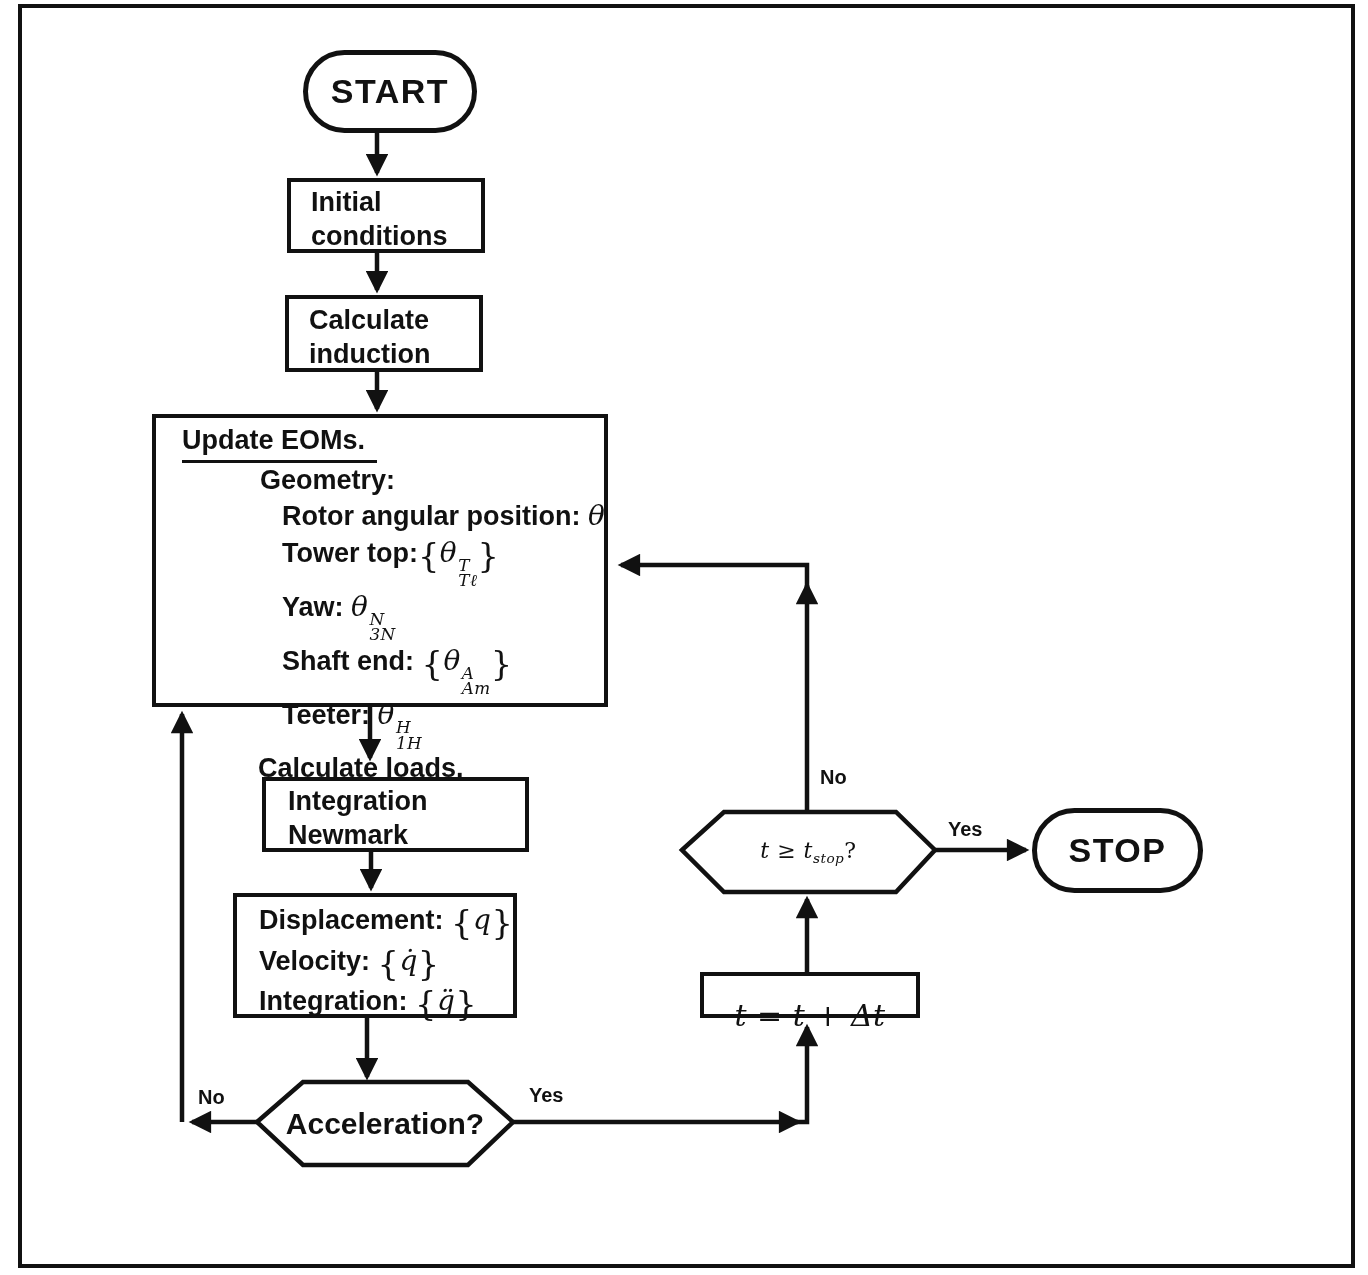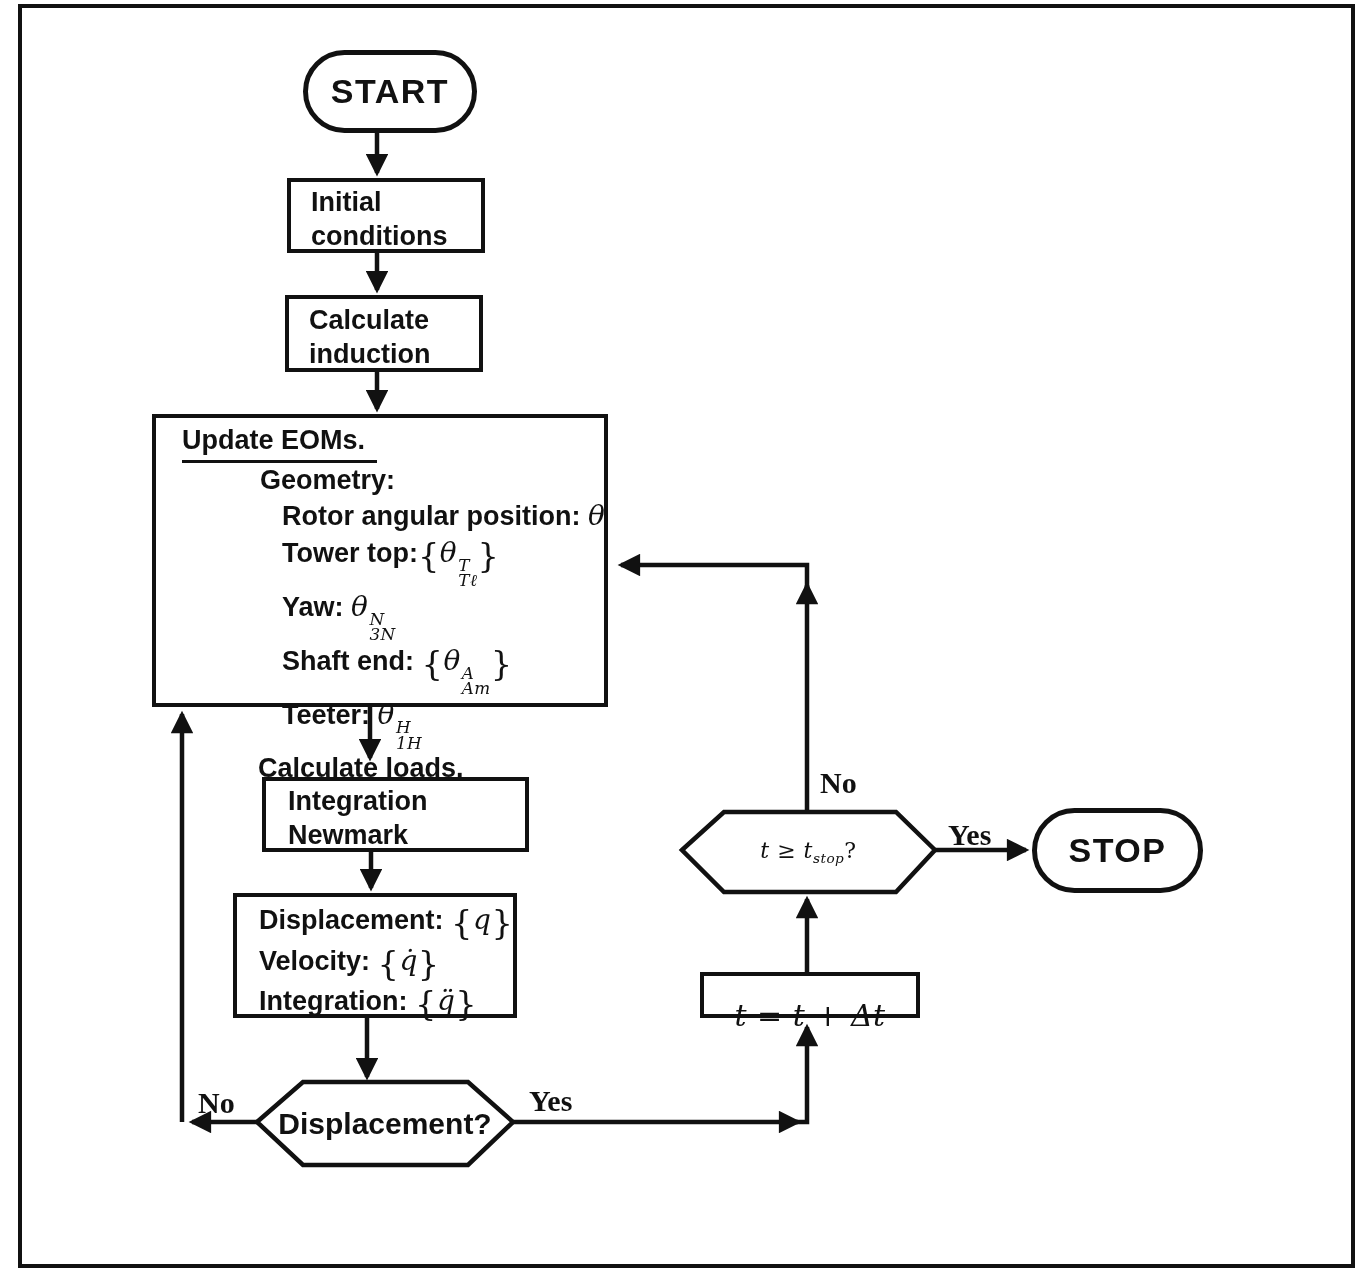--- a/index.html
+++ b/index.html
@@ -27,21 +27,21 @@
   .math { font-family:"DejaVu Serif", serif; font-weight:400; font-size:28px; letter-spacing:0.5px; }
   .mi { font-style:italic; }
   .brace { font-size:1.2em; vertical-align:-0.14em; }
   .stack { display:inline-flex; flex-direction:column; align-items:flex-start;
            font-size:0.60em; line-height:0.92; vertical-align:-0.55em;
            font-style:italic; margin-left:1px; }
   sub.small { font-size:0.62em; font-style:italic; }
 
   .hexlabel { position:absolute; z-index:2; display:flex; align-items:center;
               justify-content:center; font-weight:700; font-size:30px; }
-  .edgelabel { position:absolute; z-index:2; font-weight:700; font-size:30px; white-space:nowrap;font-family:Liberation Serif, serif; }
+  .edgelabel { position:absolute; z-index:2; font-weight:700; font-size:20px; white-space:nowrap; }
 </style>
 </head>
 <body>
 
 <div class="page">
   <div class="frame"></div>
 
   <svg class="flow" width="1368" height="1275" viewBox="0 0 1368 1275">
     <defs>
       <marker id="ah" viewBox="0 0 10 10" refX="8.5" refY="5" markerWidth="6.5" markerHeight="5" orient="auto">
@@ -127,21 +127,21 @@
       <span>Displacement: </span><span class="math"><span class="brace">{</span><span class="mi">q</span><span class="brace">}</span></span>
     </div>
     <div class="line" style="line-height:38px;">
       <span>Velocity: </span><span class="math"><span class="brace">{</span><span class="mi">q̇</span><span class="brace">}</span></span>
     </div>
     <div class="line" style="line-height:38px;">
       <span>Integration: </span><span class="math"><span class="brace">{</span><span class="mi">q̈</span><span class="brace">}</span></span>
     </div>
   </div>
 
-  <div class="hexlabel" style="left:257px; top:1082px; width:256px; height:83px;">Displacement?</div>
+  <div class="hexlabel" style="left:257px; top:1082px; width:256px; height:83px;">Acceleration?</div>
 
   <div class="node rect center" style="left:700px; top:972px; width:220px; height:46px;">
     <span class="math mi" style="font-size:30px;margin-top:40px;">t = t + Δt</span>
   </div>
 
   <div class="hexlabel" style="left:682px; top:812px; width:253px; height:80px;">
     <span class="math" style="font-size:22px;"><span class="mi">t ≥ t</span><sub class="small">stop</sub><span>?</span></span>
   </div>
 
   <div class="node oval" style="left:1032px; top:808px; width:171px; height:85px;">

